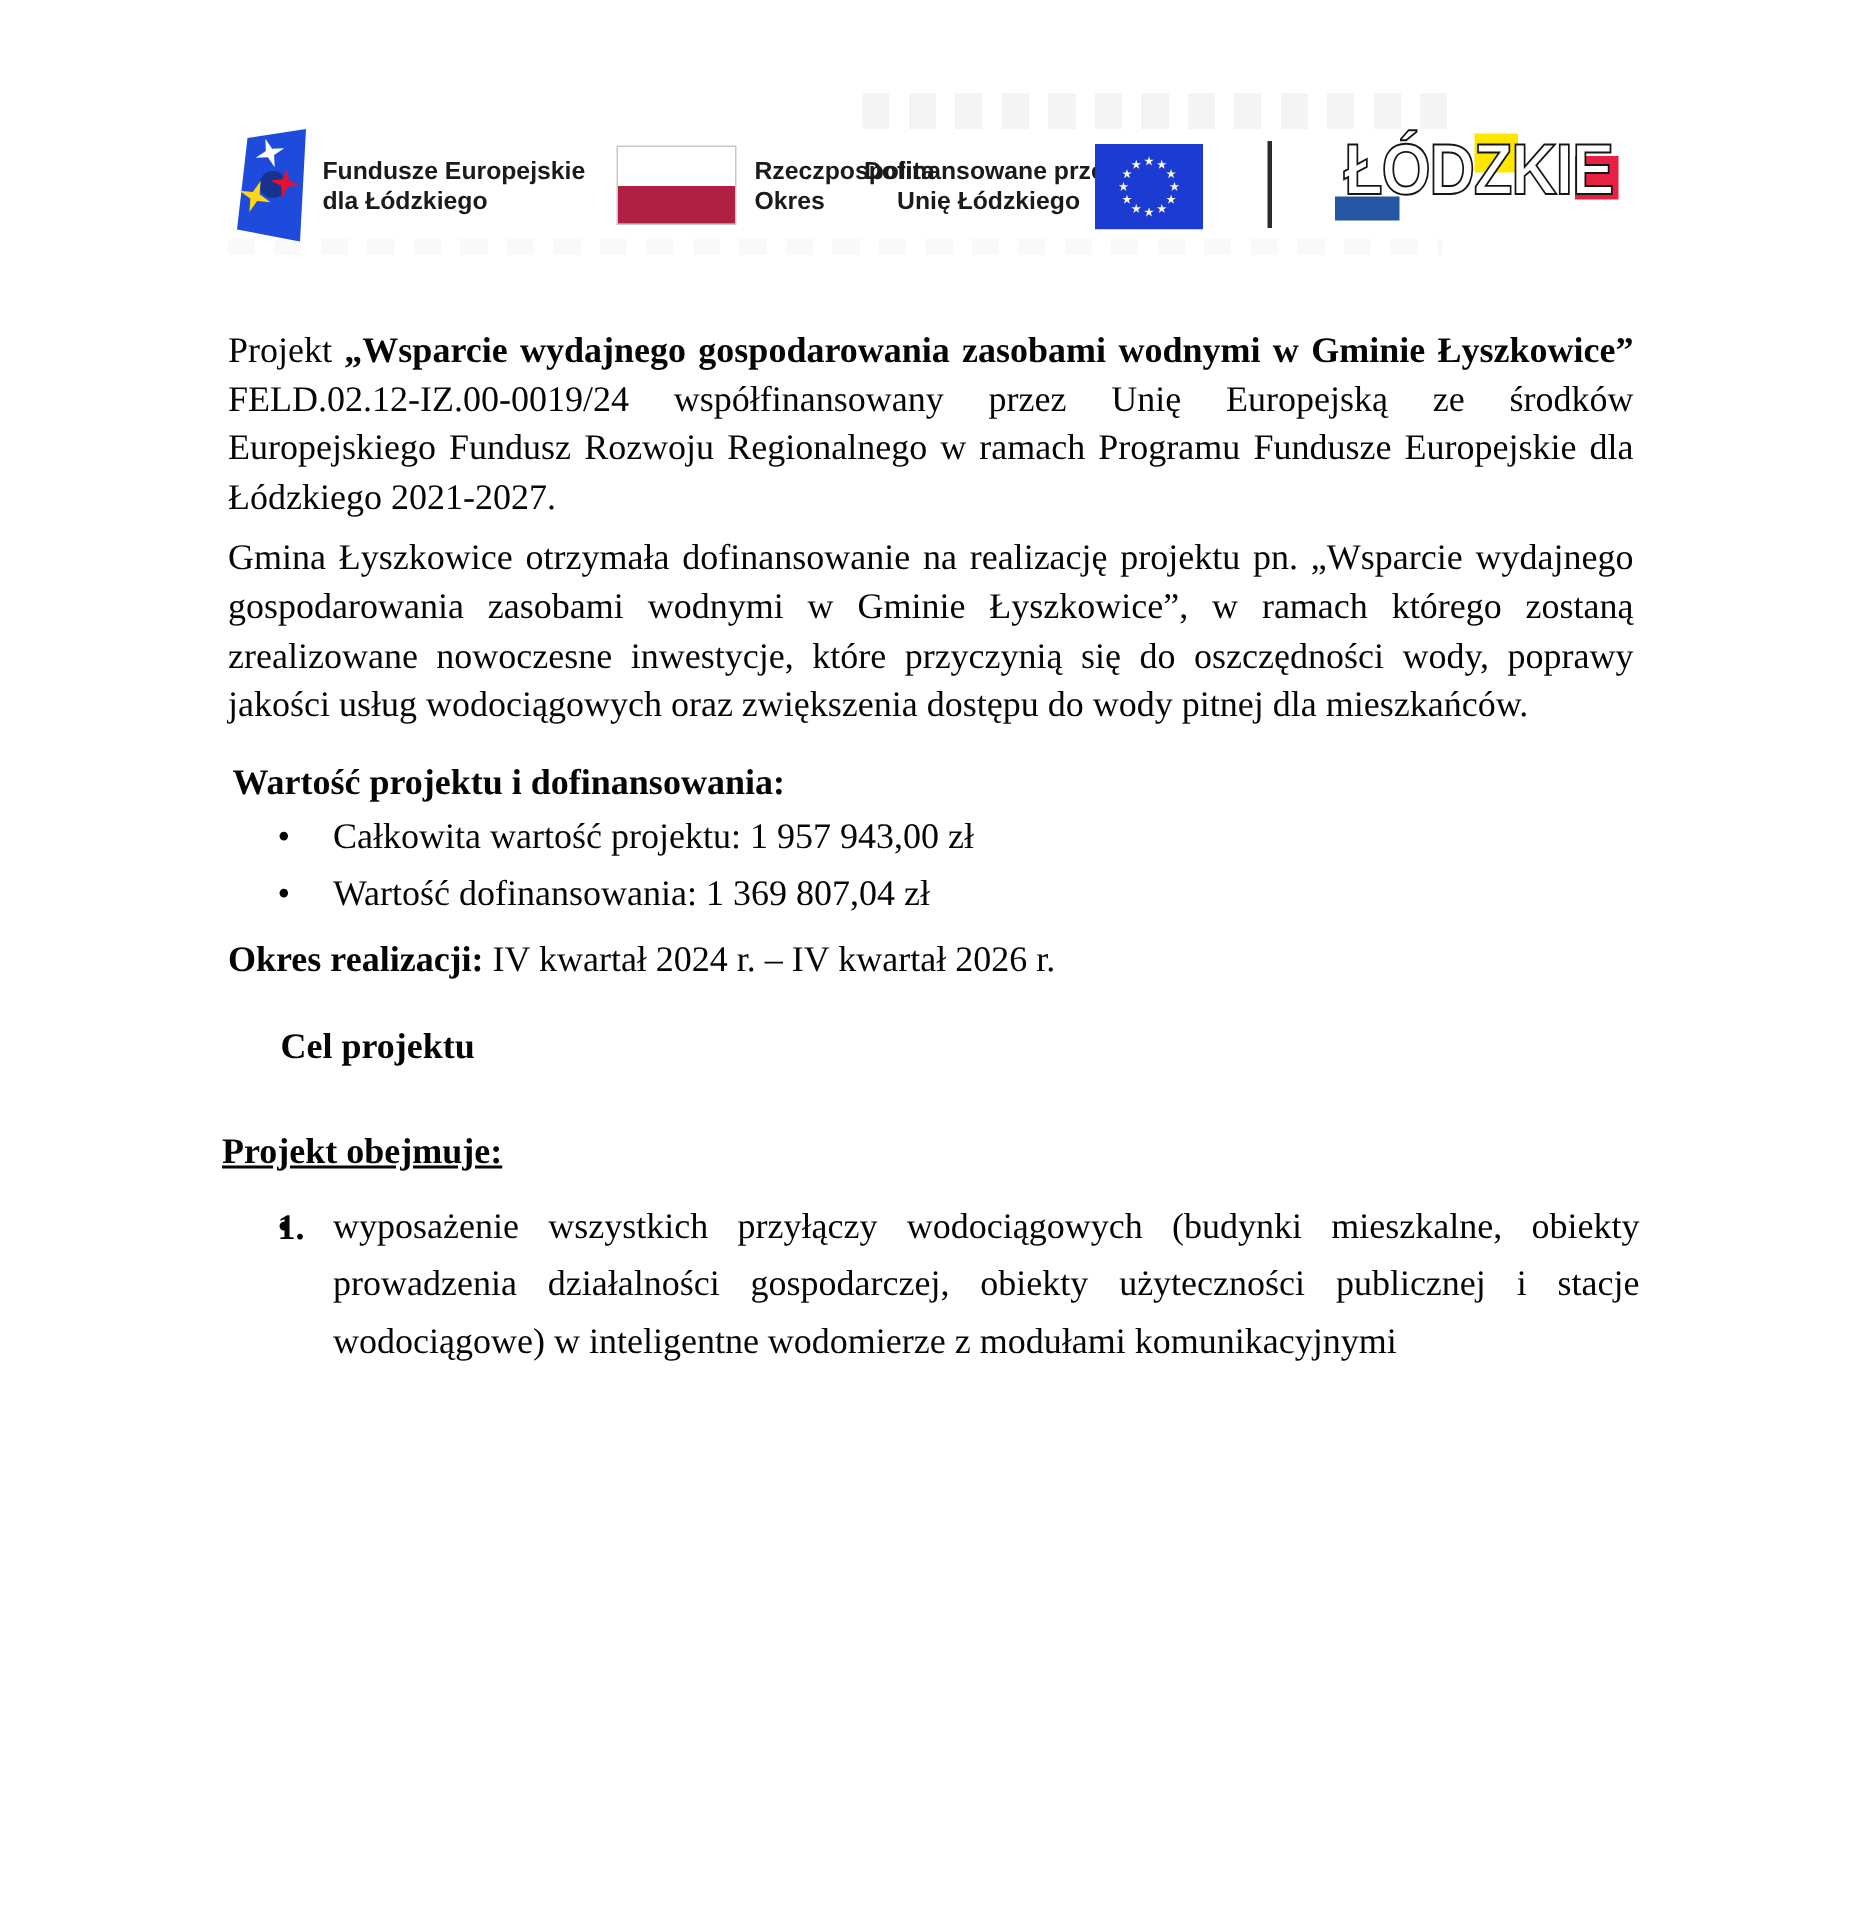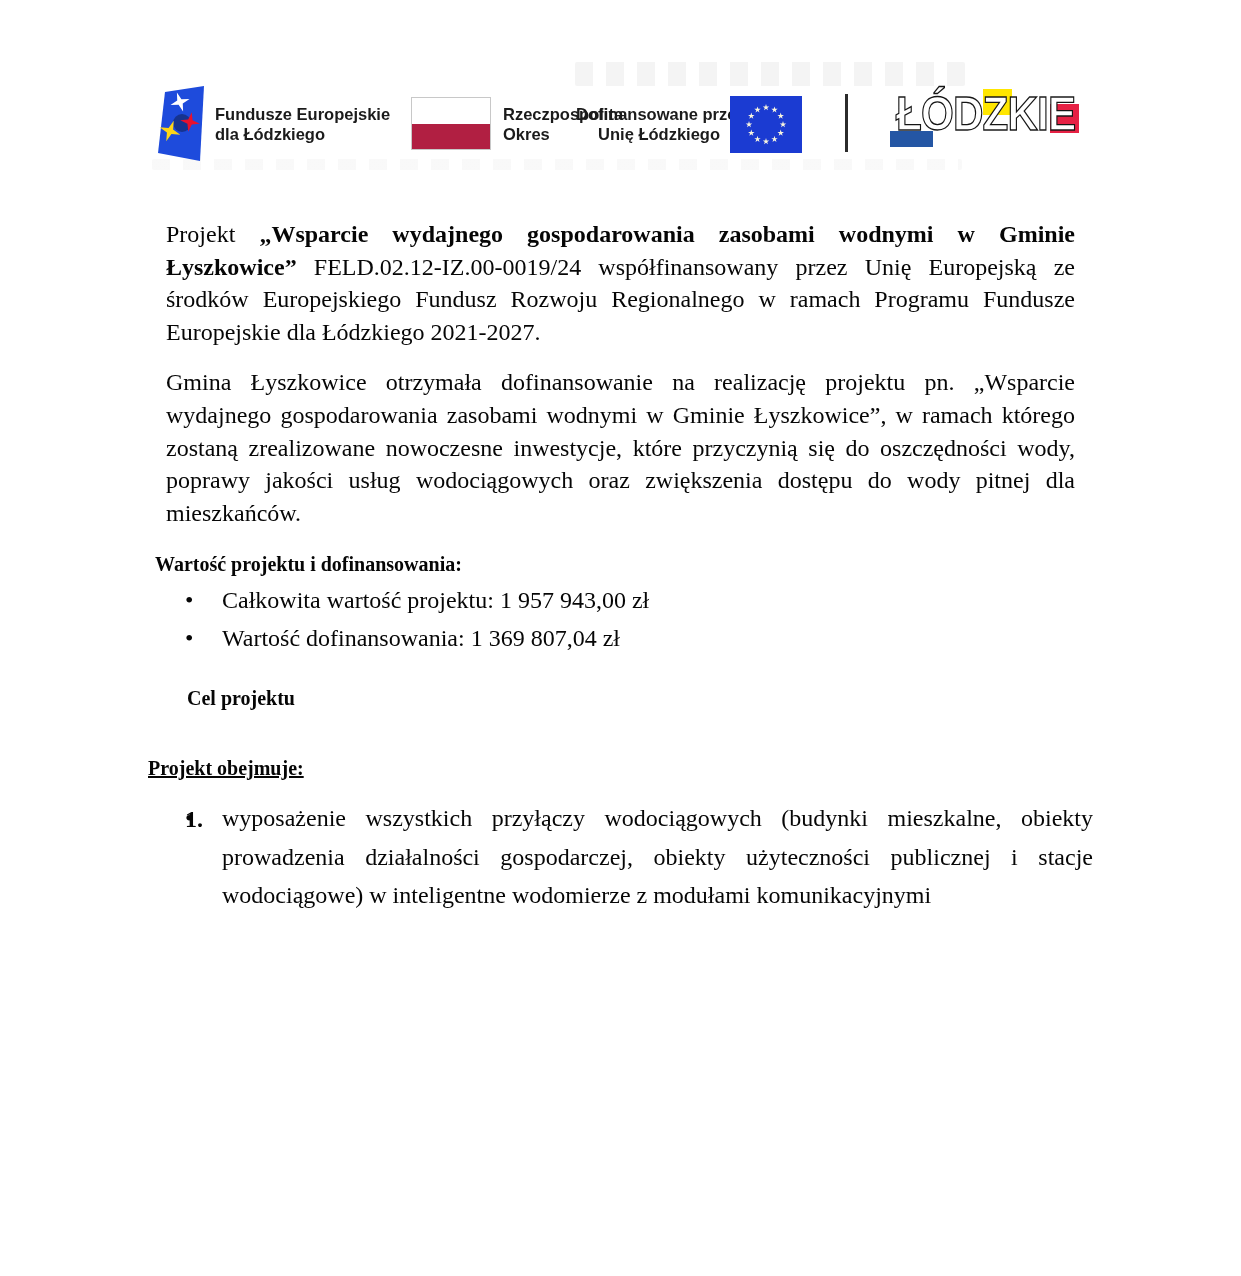--- a/index.html
+++ b/index.html
@@ -50,23 +50,23 @@
     transform:scaleX(0.88); transform-origin:left center; white-space:nowrap;
   }
 
   .scan-artifact { position:absolute; border-radius:2px;
     background:repeating-linear-gradient(90deg,#e9e9e9 0 18px,transparent 18px 31px); }
   .artifact-top    { left:575px; top:62px;  width:390px; height:24px; opacity:.5; }
   .artifact-bottom { left:152px; top:159px; width:810px; height:11px; opacity:.28; }
 
   
   .doc { position:absolute; left:148px; top:204px; width:945px; }
-  .para { font-size:24px; line-height:32.6px; text-align:justify; margin:18px; }
+  .para { font-size:24px; line-height:32.6px; text-align:justify; margin:4px; }
   .b { font-weight:700; }
-  .h  { font-size:20px; line-height:33px; font-weight:700; margin:0; }
+  .h  { font-size:24px; line-height:33px; font-weight:700; margin:0; }
 
   .p-intro { margin-top:14px; }
   .p-desc  { margin-top:8px; }
   .h-value { margin-top:19px; padding-left:7px; }
   .ul-value { margin:0; padding:0; list-style:none; }
   .list-item { position:relative; padding-left:74px; font-size:24px; }
   .ul-value .list-item { line-height:38px; }
   .marker { position:absolute; left:37px; top:0; }
   .p-period { margin-top:9px; line-height:33px; text-align:left; }
   .h-goal { margin-top:25px;margin-left:39px; }
@@ -150,20 +150,21 @@
     <p class="para p-intro"><span>Projekt </span><span class="b">„Wsparcie wydajnego gospodarowania zasobami wodnymi w Gminie Łyszkowice”</span><span> FELD.02.12-IZ.00-0019/24 współfinansowany przez Unię Europejską ze środków Europejskiego Fundusz Rozwoju Regionalnego w ramach Programu Fundusze Europejskie dla Łódzkiego 2021-2027.</span></p>
 
     <p class="para p-desc">Gmina Łyszkowice otrzymała dofinansowanie na realizację projektu pn. „Wsparcie wydajnego gospodarowania zasobami wodnymi w Gminie Łyszkowice”, w ramach którego zostaną zrealizowane nowoczesne inwestycje, które przyczynią się do oszczędności wody, poprawy jakości usług wodociągowych oraz zwiększenia dostępu do wody pitnej dla mieszkańców.</p>
 
     <p class="h h-value">Wartość projektu i dofinansowania:</p>
     <ul class="ul-value">
       <li class="list-item"><span class="marker">•</span><span>Całkowita wartość projektu: 1 957 943,00 zł</span></li>
       <li class="list-item"><span class="marker">•</span><span>Wartość dofinansowania: 1 369 807,04 zł</span></li>
     </ul>
 
+    <p class="para p-period"><span class="b">Okres realizacji:</span><span> IV kwartał 2024 r. – IV kwartał 2026 r.</span></p>
 
     <p class="h h-goal">Cel projektu</p>
 
     <p class="h h-scope">Projekt obejmuje:</p>
 
     <div class="list-item scope-numbered"><span class="marker">1.</span></div>
 
     <div class="list-item scope-bullet"><span class="marker">•</span><span>wyposażenie wszystkich przyłączy wodociągowych (budynki mieszkalne, obiekty prowadzenia działalności gospodarczej, obiekty użyteczności publicznej i stacje wodociągowe) w inteligentne wodomierze z modułami komunikacyjnymi</span></div>
 
   </div>

